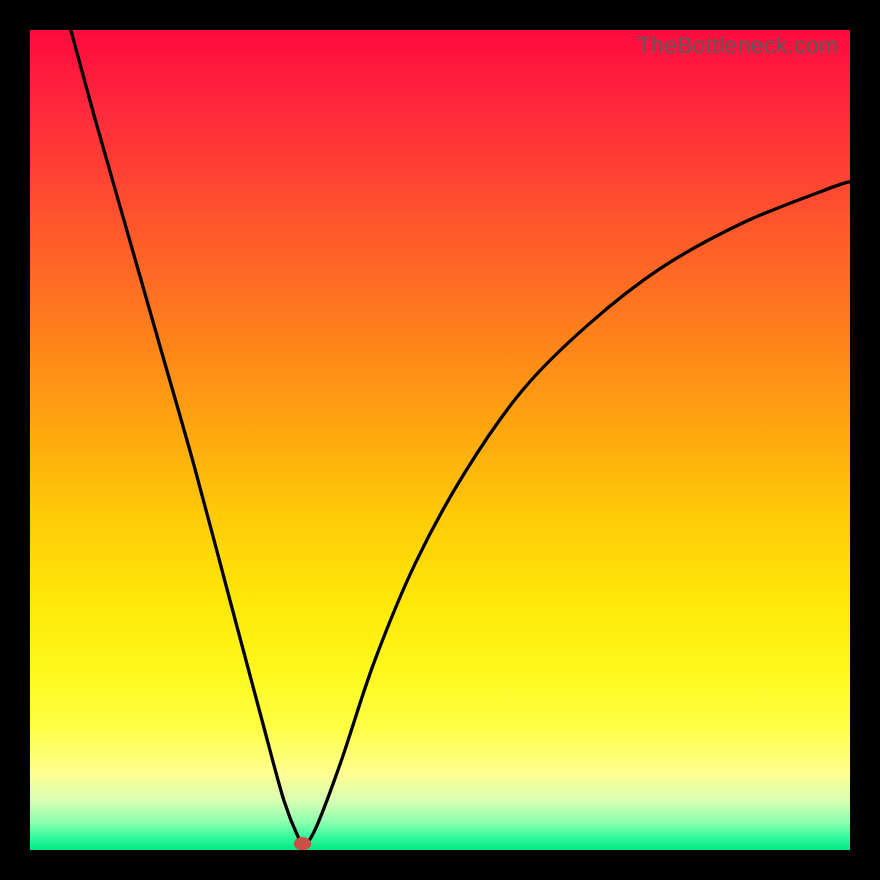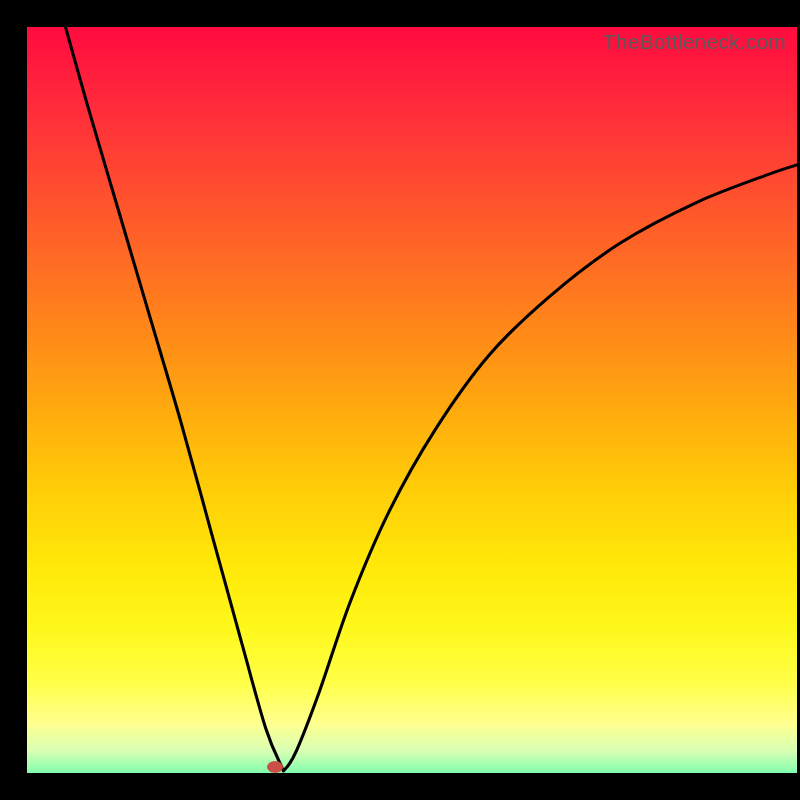--- a/index.html
+++ b/index.html
@@ -19,21 +19,20 @@
     height: 800px;
     background: #000;
   }
   .plot {
     position: absolute;
     left: 27px;
     top: 27px;
     width: 746px;
     height: 746px;
     overflow: hidden;
-    padding-left: 24px;
   }
   .watermark {
     position: absolute;
     top: 3px;
     right: 11px;
     color: #5a5a5a;
     font-size: 21px;
     font-weight: 500;
     letter-spacing: 0.2px;
     z-index: 10;

